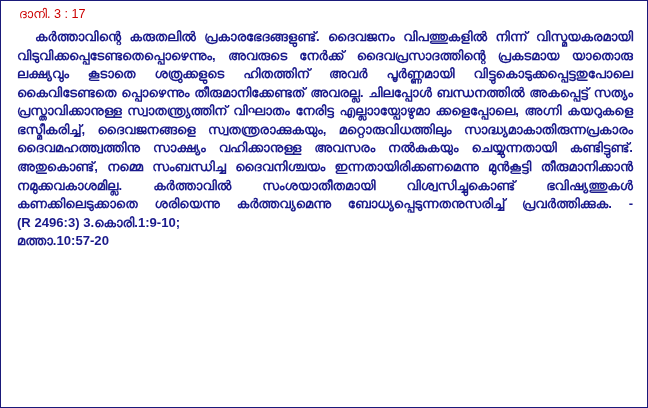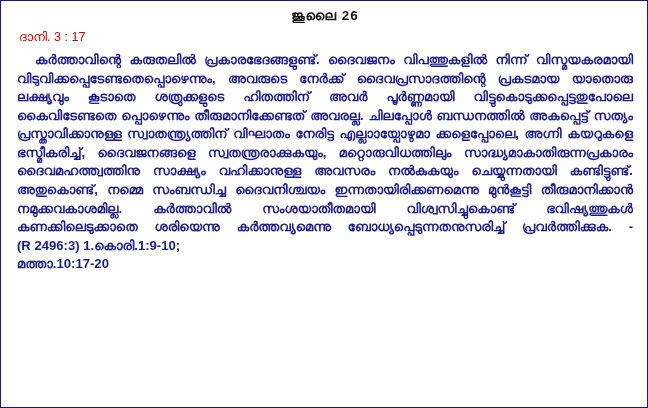--- a/index.html
+++ b/index.html
@@ -73,25 +73,24 @@
   .citation {
     white-space: nowrap;
   }
 </style>
 </head>
 <body>
 
 <div class="page">
   <div class="inner">
 
-    <div class="date-line">ജൂലൈ  26</div>
 
 
     <div class="ref-line">ദാനി. 3 : 17</div>
 
     <p class="body-text">
       <span>കർത്താവിന്റെ കരുതലിൽ പ്രകാരഭേദങ്ങളുണ്ട്. ദൈവജനം വിപത്തുകളിൽ നിന്ന് വിസ്മയകരമായി വിടുവിക്കപ്പെടേണ്ടതെപ്പൊഴെന്നും, അവരുടെ നേർക്ക് ദൈവപ്രസാദത്തിന്റെ പ്രകടമായ യാതൊരു ലക്ഷ്യവും കൂടാതെ ശത്രുക്കളുടെ ഹിതത്തിന് അവർ പൂർണ്ണമായി വിട്ടുകൊടുക്കപ്പെട്ടതുപോലെ കൈവിടേണ്ടതെ പ്പൊഴെന്നും തീരുമാനിക്കേണ്ടത് അവരല്ല. ചിലപ്പോൾ ബന്ധനത്തിൽ അകപ്പെട്ട് സത്യം പ്രസ്താവിക്കാനുള്ള സ്വാതന്ത്ര്യത്തിന് വിഘാതം നേരിട്ട എല്ലാായ്പോഴുമാ ക്കളെപ്പോലെ, അഗ്നി കയറുകളെ ഭസ്മീകരിച്ച്, ദൈവജനങ്ങളെ സ്വതന്ത്രരാക്കുകയും, മറ്റൊരുവിധത്തിലും  സാദ്ധ്യമാകാതിരുന്നപ്രകാരം ദൈവമഹത്ത്വത്തിനു സാക്ഷ്യം വഹിക്കാനുള്ള അവസരം നൽകുകയും ചെയ്യുന്നതായി കണ്ടിട്ടുണ്ട്. അതുകൊണ്ട്, നമ്മെ സംബന്ധിച്ച ദൈവനിശ്ചയം ഇന്നതായിരിക്കണമെന്നു മുൻകൂട്ടി തീരുമാനിക്കാൻ നമുക്കവകാശമില്ല. കർത്താവിൽ സംശയാതീതമായി വിശ്വസിച്ചുകൊണ്ട് ഭവിഷ്യത്തുകൾ കണക്കിലെടുക്കാതെ ശരിയെന്നു കർത്തവ്യമെന്നു ബോധ്യപ്പെടുന്നതനുസരിച്ച് പ്രവർത്തിക്കുക. -</span>
-      <span class="citation">(R 2496:3) 1.കൊരി.1:9-10;</span>
-      <span class="tail">മത്താ.10:17-20</span>
+      <span class="citation">(R 2496:3) 3.കൊരി.1:9-10;</span>
+      <span class="tail">മത്താ.10:57-20</span>
     </p>
 
   </div>
 </div>
 
 </body></html>

